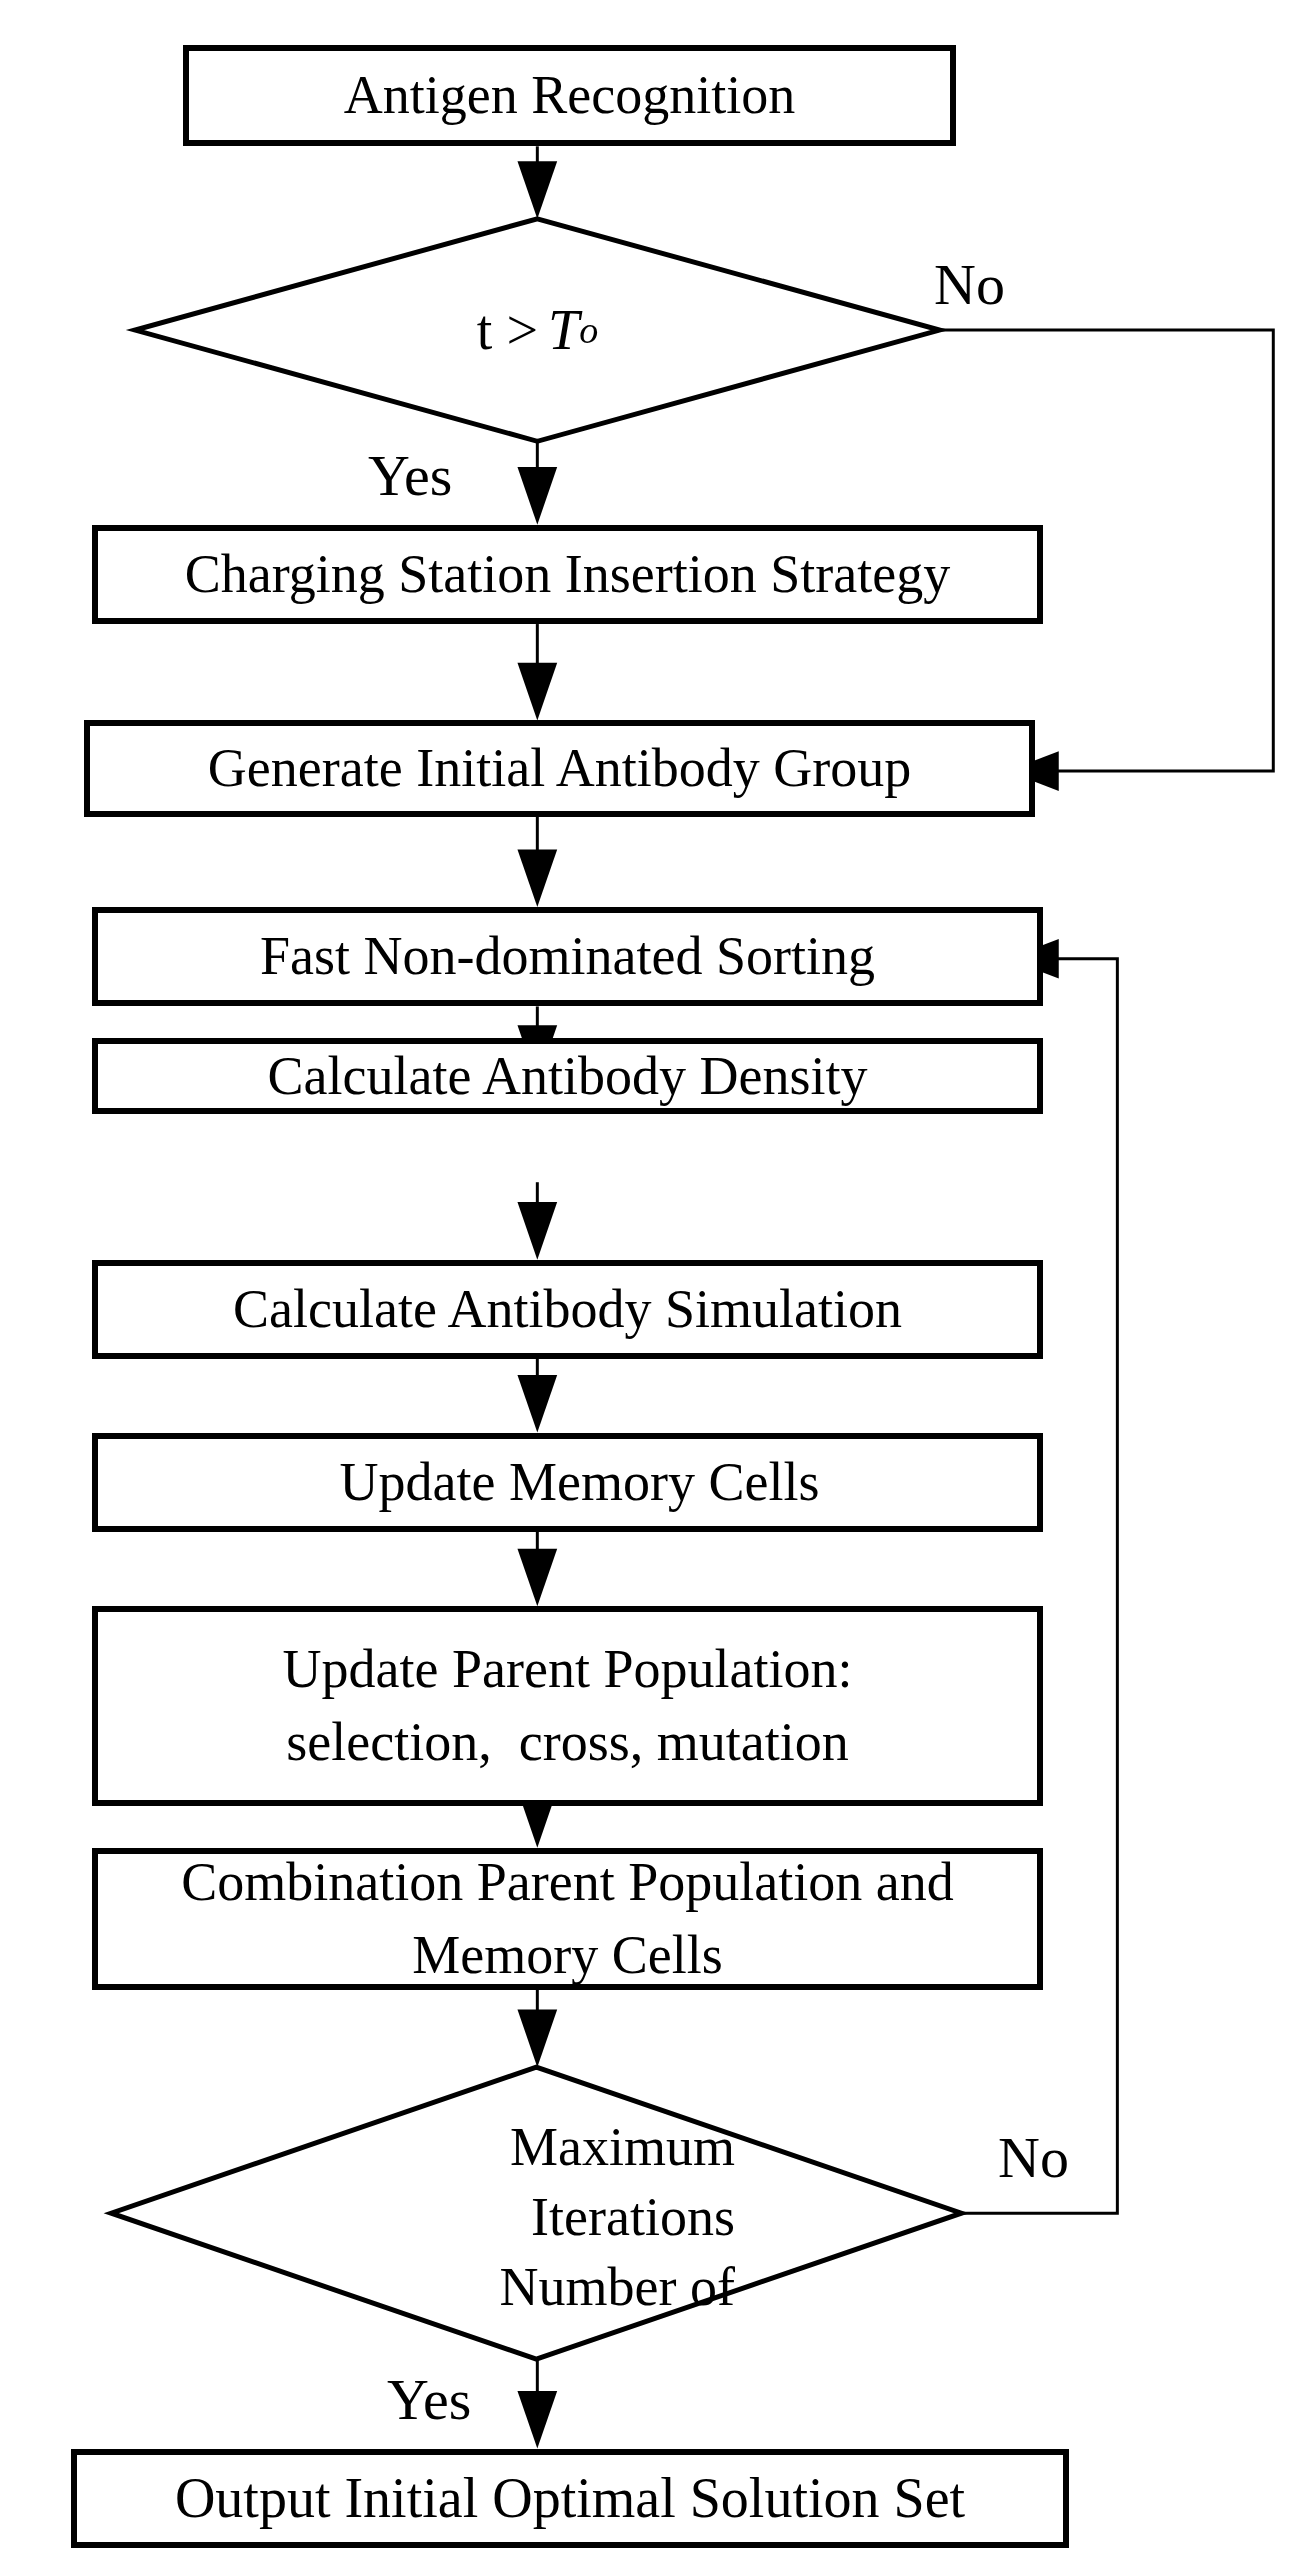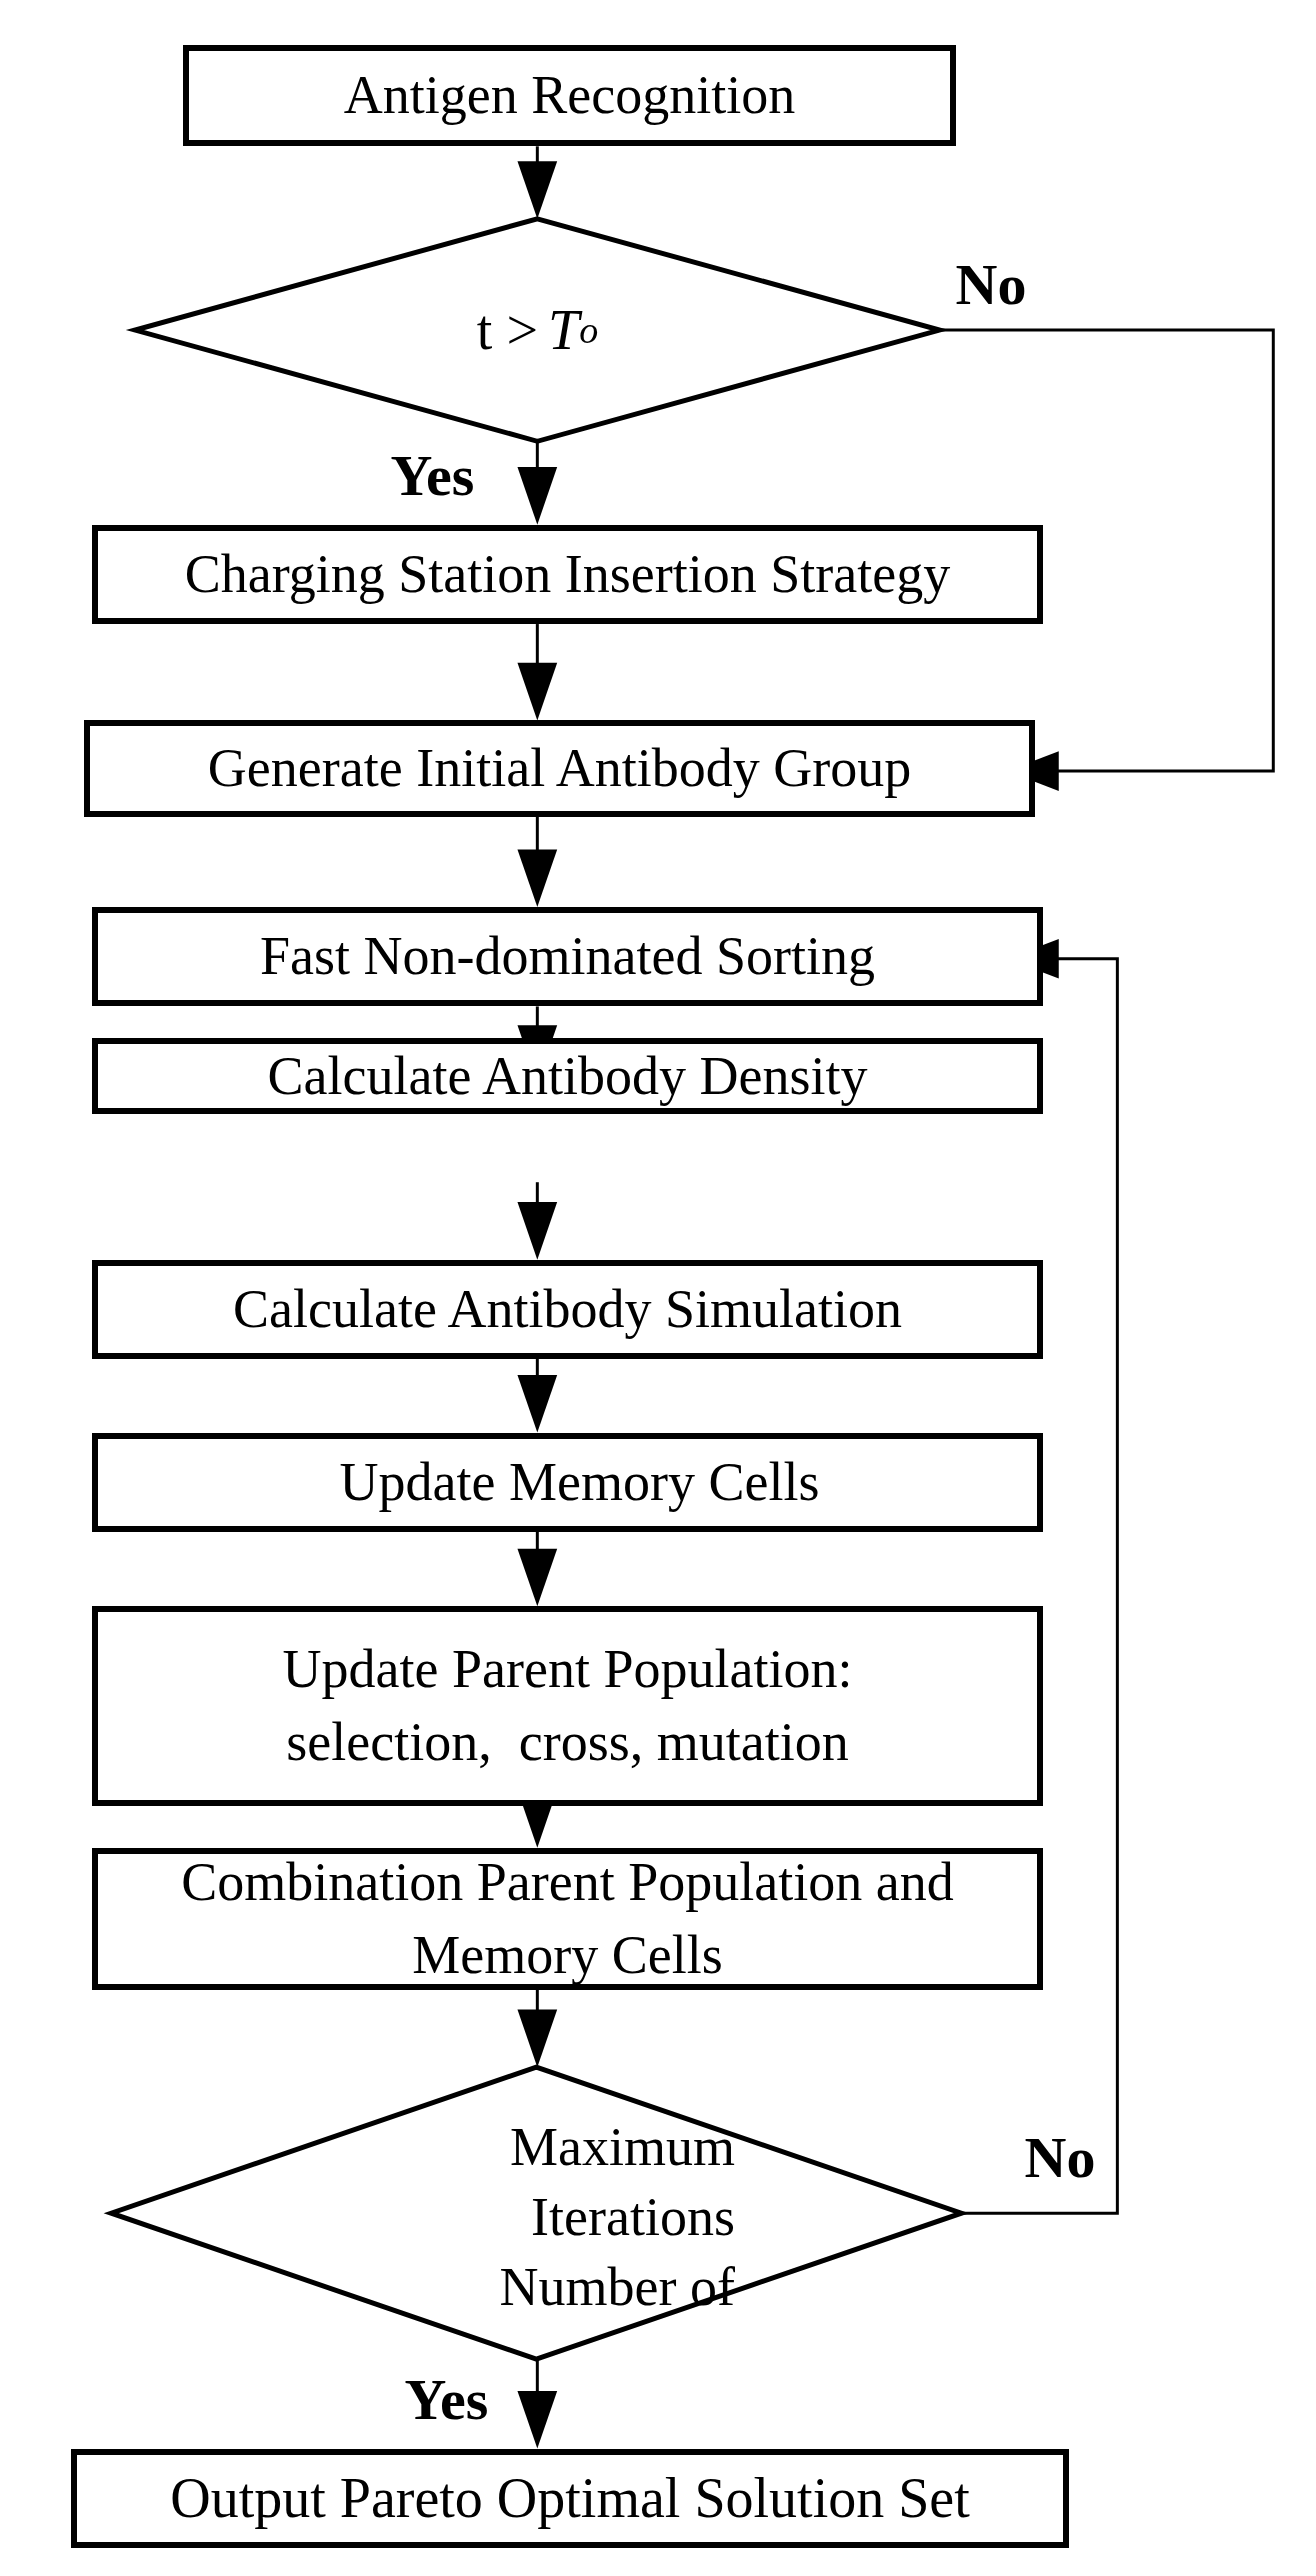--- a/index.html
+++ b/index.html
@@ -34,22 +34,20 @@
     text-align: center;
     font-size: 54px;
     line-height: 1.35;
     white-space: pre-wrap;
     margin-left: 34px;
   }
   .edge-label {
     position: absolute;
     font-size: 58px;
     line-height: 1;
-    text-align: center;
-    font-weight: bold;
   }
   .decision-text {
     position: absolute;
     display: flex;
     align-items: center;
     justify-content: center;
     text-align: center;
     font-size: 56px;
   }
   .decision-text-multiline {
@@ -150,21 +148,21 @@
     <span>Update Parent Population:
 selection,  cross, mutation</span>
   </div>
 
   <div class="process-box" style="left:58px; top:1848px; width:951px; height:142px;">
     <span>Combination Parent Population and
 Memory Cells</span>
   </div>
 
   <div class="process-box" style="left:37px; top:2449px; width:998px; height:99px; font-size:56px;">
-    <span>Output Pareto Optimal Solution Set</span>
+    <span>Output Initial Optimal Solution Set</span>
   </div>
 
   <div class="decision-text" style="left:339px; top:286px; width:397px; height:87px;">
     <span>t &gt;</span>
       <span class="var-italic">T</span>
       <span class="var-sub">o</span>
   </div>
 
   <div class="decision-text-multiline" style="left:338px; top:2112px; width:397px; height:209px;text-align:right;">
     <div>Maximum</div>

